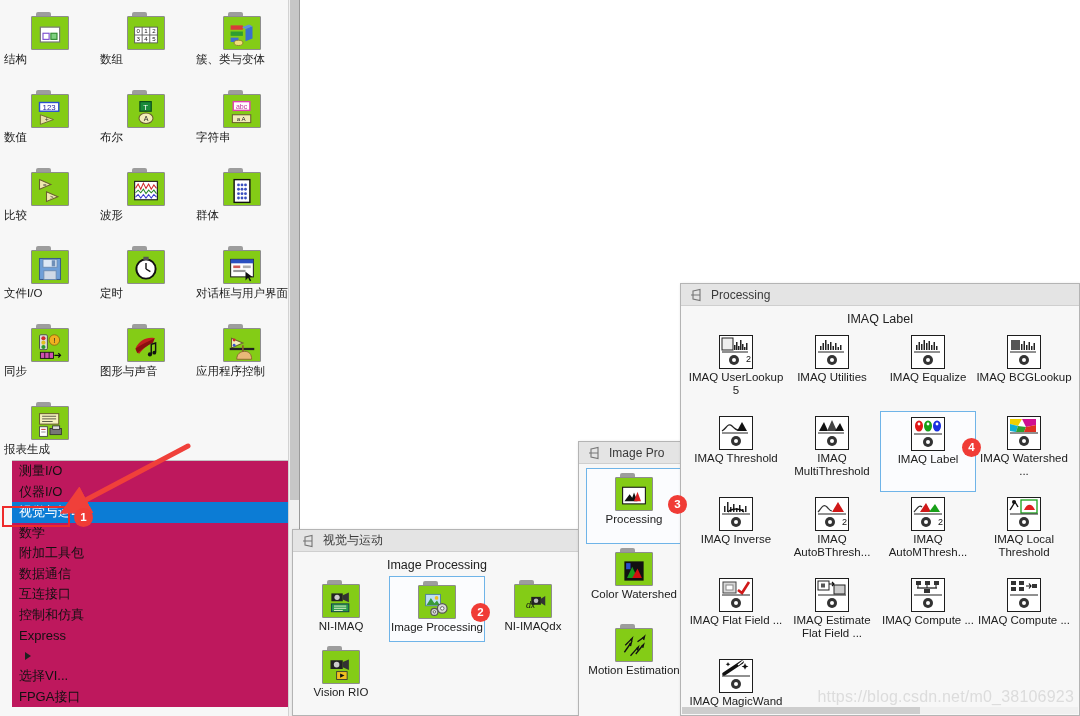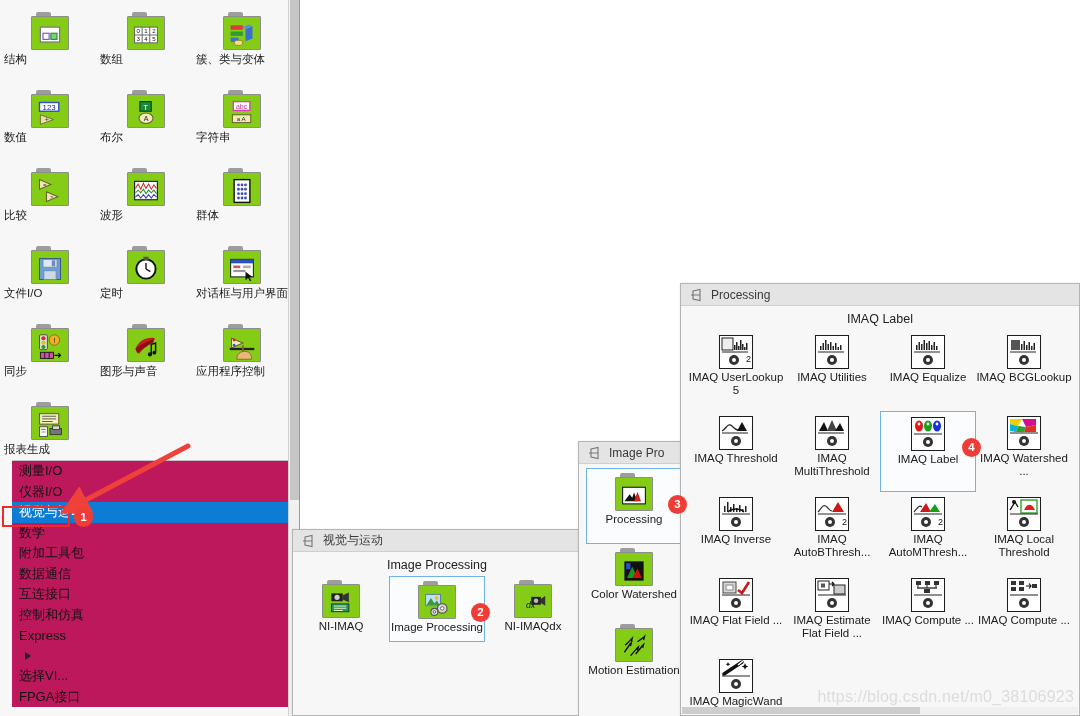--- a/index.html
+++ b/index.html
@@ -623,20 +623,35 @@
               <div class="body">
                 <span class="glyph"><svg viewBox="0 0 32 32" xmlns="http://www.w3.org/2000/svg">
                     <text x="8" y="22" font-size="10" fill="#111" font-family="sans-serif" font-style="italic">dx</text>
                     <rect x="14" y="9" width="11" height="9" fill="#222"></rect>
                     <circle cx="19.5" cy="13.5" r="2.6" fill="#bbb"></circle>
                     <path d="M25,11 L30,8 L30,19 L25,16 Z" fill="#333"></path>
                   </svg></span>
               </div>
             </div>
             <div class="sc-label">NI-IMAQdx</div>
+          </div>
+          <div class="sub-cell">
+            <div class="folder">
+              <div class="tab"></div>
+              <div class="body">
+                <span class="glyph"><svg viewBox="0 0 32 32" xmlns="http://www.w3.org/2000/svg">
+                    <rect x="4" y="6" width="14" height="10" fill="#222"></rect>
+                    <circle cx="11" cy="11" r="3.2" fill="#ccc"></circle>
+                    <path d="M18,8 L25,5 L25,17 L18,14 Z" fill="#333"></path>
+                    <rect x="11" y="19" width="12" height="9" fill="#f0c020" stroke="#333"></rect>
+                    <path d="M15,21 L15,26 L20,23.5 Z" fill="#111"></path>
+                  </svg></span>
+              </div>
+            </div>
+            <div class="sc-label">Vision RIO</div>
           </div>
         </div>
     </div>
   </div>
 
   <div class="panel" id="panel-imgproc">
     <div class="panel-header">
       <svg class="pin-icon" viewBox="0 0 14 14">
         <path d="M2,7 L11,7 M4,3 L4,11 M4,3 L11,1.5 L11,12.5 L4,11 Z" fill="none" stroke="#767676" stroke-width="1.1"></path>
       </svg>

